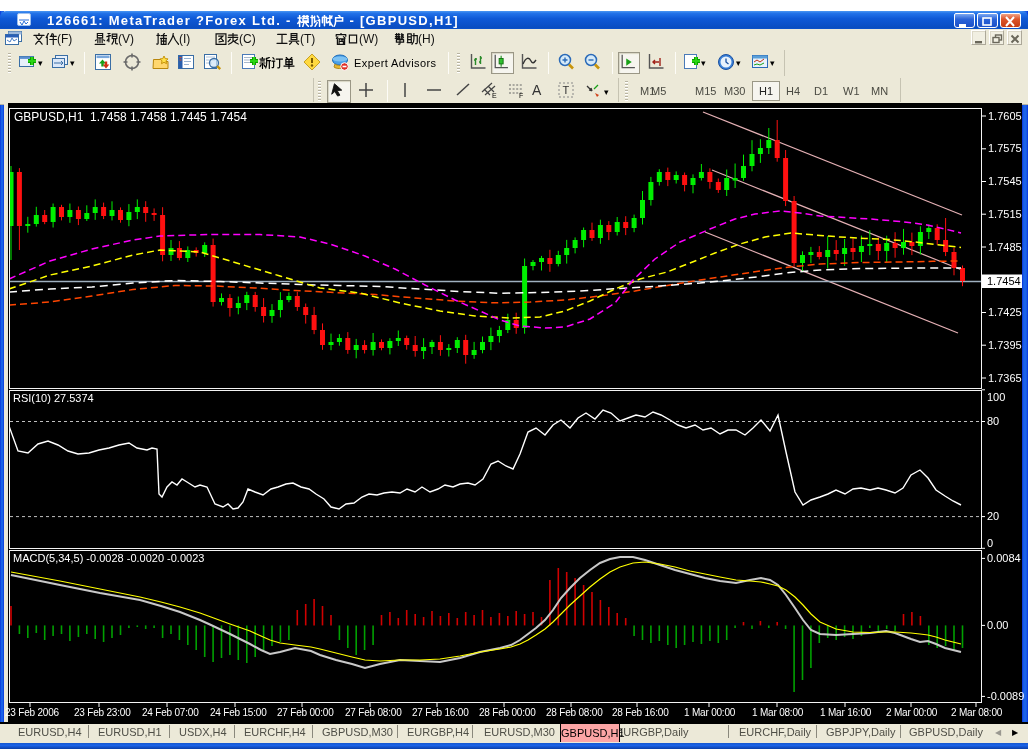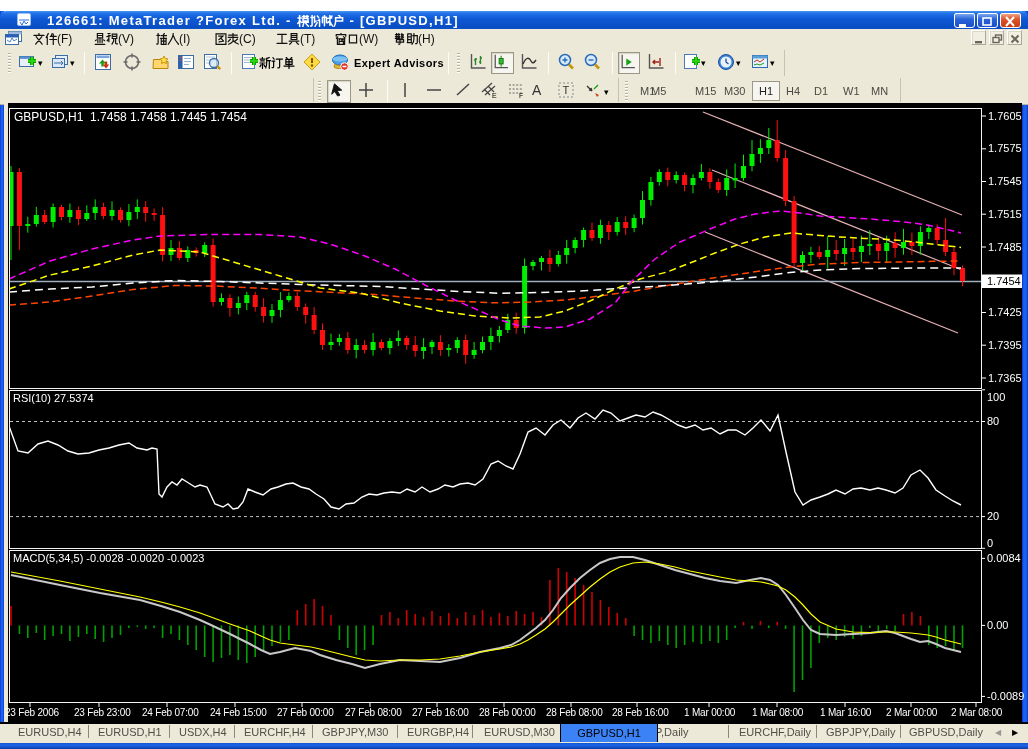--- a/index.html
+++ b/index.html
@@ -19,21 +19,21 @@
   border-bottom:1px solid #b8b4a2; }
 .sep { position:absolute; width:1px; height:22px; background:#c6c3b2; border-right:1px solid #fdfcf7; }
 .grip { position:absolute; width:3px; height:20px;
   background:repeating-linear-gradient(180deg,#b8b4a2 0 1px,#fff 1px 2px,transparent 2px 3px); }
 .tbtxt { position:absolute; font-size:12px; color:#000; white-space:nowrap; }
 .tfbtn { position:absolute; font-size:11px; color:#4a4a42; }
 #tabbar { left:0; top:722px; width:1028px; height:21px; background:#ece9d8;
   border-top:2px solid #000; }
 .tab { position:absolute; top:4px; font-size:11px; color:#4f4f47; white-space:nowrap; }
 .tsep { position:absolute; top:3px; width:1px; height:13px; background:#8a887c; }
-#activetab { position:absolute; left:560px; top:0px; width:98px; height:20px; background:#3b82f6;
+#activetab { position:absolute; left:560px; top:0px; width:60px; height:20px; background:#fca5a5;
   border:1px solid #000; border-top:2px solid #000; border-bottom:none; text-align:center;
   font-size:11px; color:#000; padding-top:3px; }
 .winborder { position:absolute; background:linear-gradient(90deg,#0831d9,#1b63e8 30%,#1b63e8 70%,#0831d9); }
 </style></head><body>
 <div class="abs winborder" style="left:0;top:11px;width:4px;height:738px"></div>
 <div class="abs winborder" style="left:1022px;top:11px;width:6px;height:738px"></div>
 <div class="abs" style="left:0;top:743px;width:1028px;height:6px;background:linear-gradient(180deg,#1557d0,#1b63e8 40%,#0a3ea8)"></div>
 <div class="abs" id="titlebar"></div>
 <div class="abs" style="left:17px;top:13px;width:14px;height:13px;background:#fff;border:1px solid #9ec1ef;border-radius:2px"><svg width="12" height="11" viewBox="0 0 12 11">
       <path d="M1 3h10M2 5l2 3 2-4 2 3 2-2" stroke="#2a6fd8" stroke-width="1" fill="none"></path>
@@ -170,21 +170,21 @@
       <path d="M10 6v5" stroke="#7a5a00" stroke-width="2"></path>
       <circle cx="10" cy="13.5" r="1.2" fill="#7a5a00"></circle>
     </svg></div>
 <div class="abs" style="left:330px;top:52px;width:20px;height:22px;"><svg width="20" height="22" viewBox="0 0 20 22">
       <ellipse cx="10" cy="8" rx="7.5" ry="5" fill="#4aa0e8" stroke="#1a6ab8"></ellipse>
       <ellipse cx="10" cy="7" rx="7.5" ry="2.5" fill="#7ec2f2"></ellipse>
       <path d="M5 12c2 2 8 2 10 0l1 3c-3 2-10 2-12 0z" fill="#e8b830" stroke="#b08820"></path>
       <circle cx="14.5" cy="14.5" r="3.8" fill="#e03028" stroke="#fff"></circle>
       <rect x="12.5" y="13.7" width="4" height="1.6" fill="#fff"></rect>
     </svg></div>
-<div class="abs tbtxt" style="left:354px;top:57px;font-weight:bold;font-size:11px;letter-spacing:0.4px">Expert Advisors</div>
+<div class="abs tbtxt" style="left:354px;top:57px;font-weight:normal;font-size:11px;letter-spacing:0.4px">Expert Advisors</div>
 <div class="sep" style="left:448px;top:52px"></div>
 <div class="grip" style="left:457px;top:53px"></div>
 <div class="abs" style="left:468px;top:52px;width:20px;height:22px;"><svg width="20" height="22" viewBox="0 0 20 22">
       <path d="M3.5 2v14h14" stroke="#555" stroke-width="1.4" fill="none"></path>
       <path d="M7.5 6v7M6 8h1.5M9 7h-1.5" stroke="#2a8a2a" stroke-width="1.4"></path>
       <path d="M12.5 4v8M11 10h1.5M14 6h-1.5" stroke="#2a8a2a" stroke-width="1.4"></path>
     </svg></div>
 <div class="abs" style="left:491px;top:52px;width:23px;height:22px;background:#f6f5ef;border:1px solid #9a9786;box-shadow:inset 1px 1px 1px #d8d5c4;"><svg width="21" height="20" viewBox="0 0 23 22">
       <path d="M3.5 2v14h14" stroke="#555" stroke-width="1.4" fill="none"></path>
       <path d="M10 3v12" stroke="#1a8a1a" stroke-width="1.2"></path>
@@ -732,21 +732,21 @@
 <line x1="976.0" y1="703" x2="976.0" y2="707" stroke="#fff"></line>
 <text x="951" y="716" class="wt" font-size="10" letter-spacing="-0.2">2 Mar 08:00</text>
 </svg>
 <div class="abs" id="tabbar"></div>
 <div class="abs" style="left:0;top:722px;width:1028px;height:21px">
     <div style="position:absolute;left:0;top:0;width:100%;height:100%;background:#ece9d8;border-top:2px solid #000"></div>
     <div class="tab" style="left:18px">EURUSD,H4</div>
     <div class="tab" style="left:98px">EURUSD,H1</div>
     <div class="tab" style="left:179px">USDX,H4</div>
     <div class="tab" style="left:244px">EURCHF,H4</div>
-    <div class="tab" style="left:322px">GBPJPY,M30</div>
+    <div class="tab" style="left:322px">GBPUSD,M30</div>
     <div class="tab" style="left:407px">EURGBP,H4</div>
     <div class="tab" style="left:484px">EURUSD,M30</div>
     <div class="tab" style="left:616px">EURGBP,Daily</div>
     <div class="tab" style="left:739px">EURCHF,Daily</div>
     <div class="tab" style="left:826px">GBPJPY,Daily</div>
     <div class="tab" style="left:909px">GBPUSD,Daily</div>
     <div class="tsep" style="left:88px"></div>
     <div class="tsep" style="left:169px"></div>
     <div class="tsep" style="left:234px"></div>
     <div class="tsep" style="left:312px"></div>

